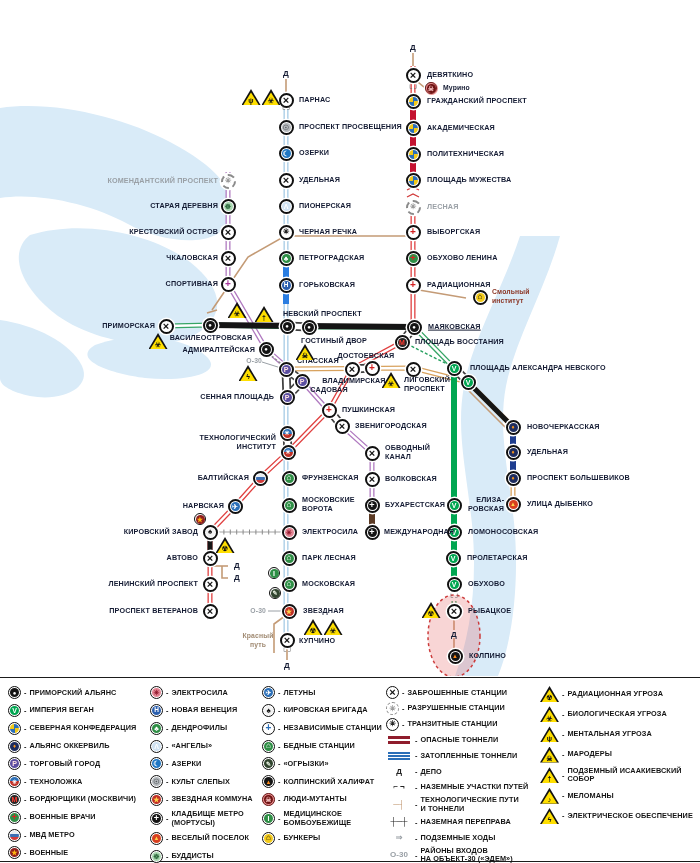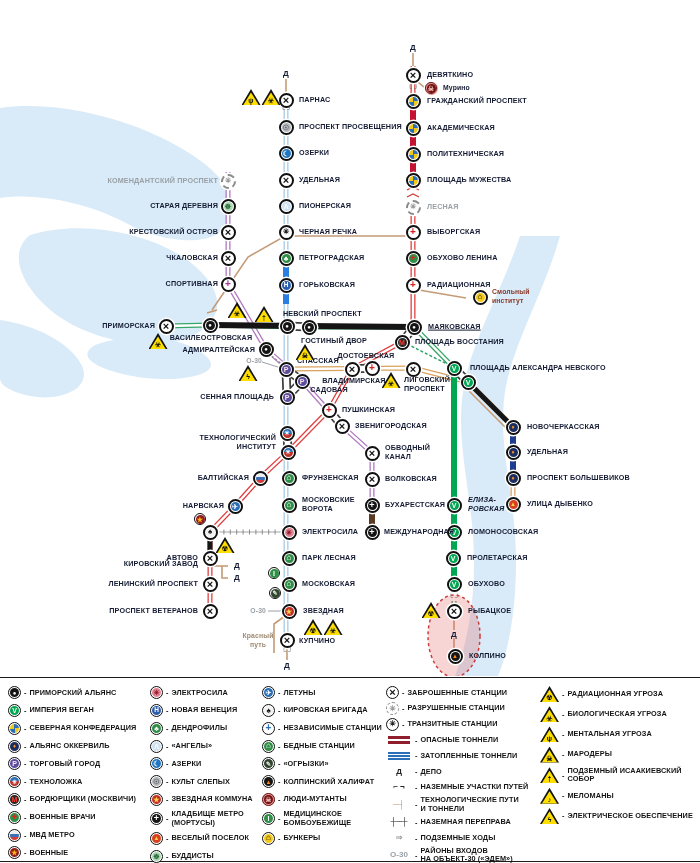--- a/index.html
+++ b/index.html
@@ -615,21 +615,21 @@
       </div>
       <div class="maplabel" style="left: 342px; top: 410px; text-align: left; transform: translate(0px, -50%);">
         <div>ПУШКИНСКАЯ</div>
       </div>
       <div class="maplabel" style="left: 249px; top: 478px; text-align: right; transform: translate(-100%, -50%);">
         <div>БАЛТИЙСКАЯ</div>
       </div>
       <div class="maplabel" style="left: 224px; top: 506px; text-align: right; transform: translate(-100%, -50%);">
         <div>НАРВСКАЯ</div>
       </div>
-      <div class="maplabel" style="left: 198px; top: 532px; text-align: right; transform: translate(-100%, -50%); margin-top: 32px;">
+      <div class="maplabel" style="left: 198px; top: 532px; text-align: right; transform: translate(-100%, -50%);">
         <div>КИРОВСКИЙ ЗАВОД</div>
       </div>
       <div class="maplabel" style="left: 198px; top: 558px; text-align: right; transform: translate(-100%, -50%);">
         <div>АВТОВО</div>
       </div>
       <div class="maplabel" style="left: 198px; top: 584px; text-align: right; transform: translate(-100%, -50%);">
         <div>ЛЕНИНСКИЙ ПРОСПЕКТ</div>
       </div>
       <div class="maplabel" style="left: 198px; top: 611px; text-align: right; transform: translate(-100%, -50%);">
         <div>ПРОСПЕКТ ВЕТЕРАНОВ</div>
@@ -639,21 +639,21 @@
       </div>
       <div class="maplabel" style="left: 211px; top: 338px; text-align: center; transform: translate(-50%, -50%);">
         <div>ВАСИЛЕОСТРОВСКАЯ</div>
       </div>
       <div class="maplabel" style="left: 255px; top: 350px; text-align: right; transform: translate(-100%, -50%);">
         <div>АДМИРАЛТЕЙСКАЯ</div>
       </div>
       <div class="maplabel" style="left: 470px; top: 368px; text-align: left; transform: translate(0px, -50%);">
         <div>ПЛОЩАДЬ АЛЕКСАНДРА НЕВСКОГО</div>
       </div>
-      <div class="maplabel" style="left: 468px; top: 505px; text-align: left; transform: translate(0px, -50%); font-style: italic;">
+      <div class="maplabel" style="left: 468px; top: 505px; text-align: right; transform: translate(0px, -50%);">
         <div>ЕЛИЗА-</div>
         <div>РОВСКАЯ</div>
       </div>
       <div class="maplabel" style="left: 468px; top: 532px; text-align: left; transform: translate(0px, -50%);">
         <div>ЛОМОНОСОВСКАЯ</div>
       </div>
       <div class="maplabel" style="left: 467px; top: 558px; text-align: left; transform: translate(0px, -50%);">
         <div>ПРОЛЕТАРСКАЯ</div>
       </div>
       <div class="maplabel" style="left: 468px; top: 584px; text-align: left; transform: translate(0px, -50%);">

